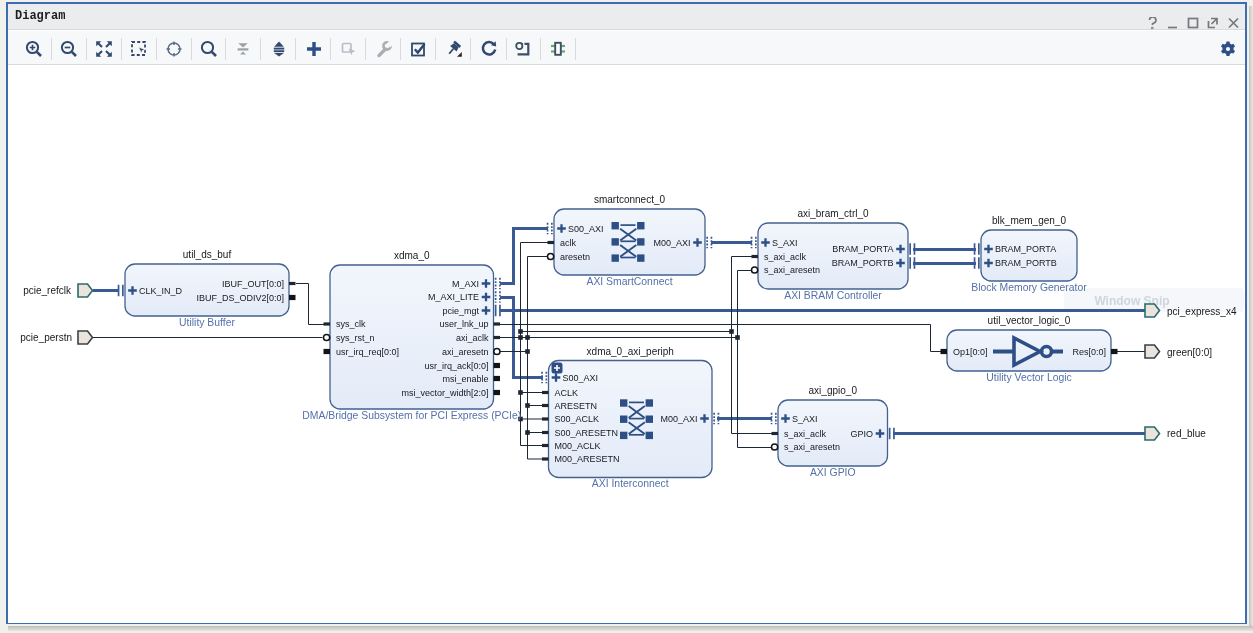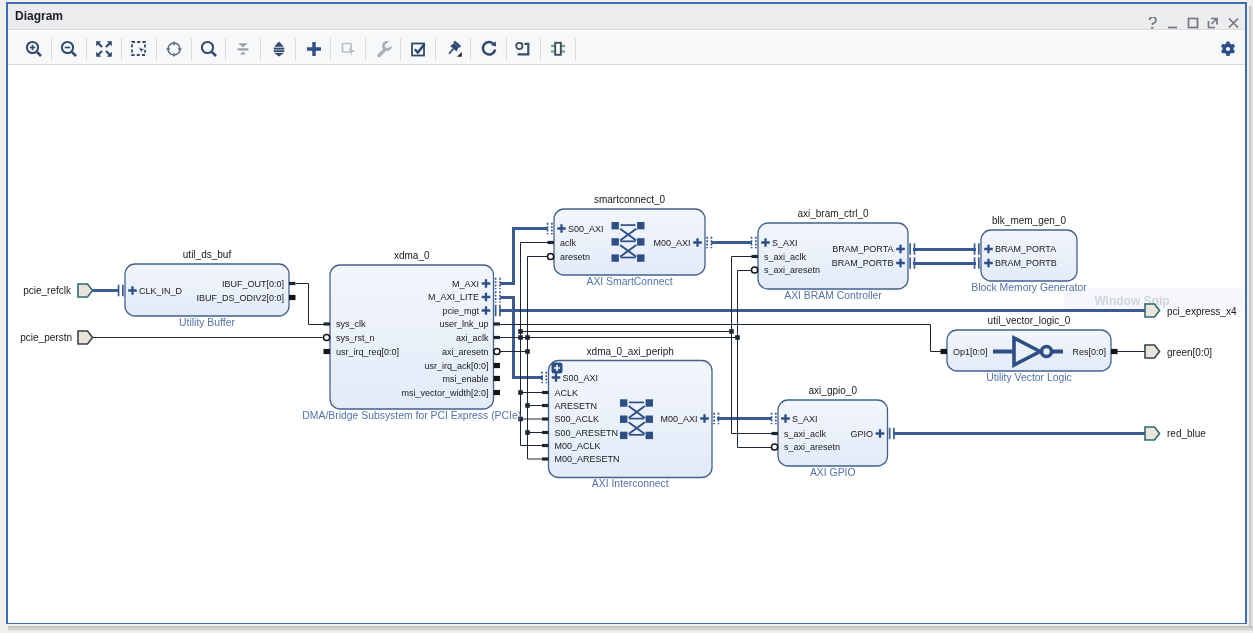--- a/index.html
+++ b/index.html
@@ -1,16 +1,16 @@
 <!DOCTYPE html>
 <html><head><meta charset="utf-8"><style>
 * { margin:0; padding:0; box-sizing:border-box; }
 body { width:1253px; height:633px; background:#f0f0ed; font-family:"Liberation Sans", sans-serif; position:relative; overflow:hidden; }
 #win { position:absolute; left:6px; top:2px; width:1241px; height:622px; border:2px solid #3d6cb4; background:#fff; }
-#titlebar { position:absolute; left:0; top:0; width:100%; height:26px; background:#ebecee; border-bottom:1px solid #d8d9db; }
+#titlebar { position:absolute; left:0; top:0; width:100%; height:26px; background:#ebecee; border-bottom:1px solid #d8d9db;font-family:Liberation Mono, monospace; }
 #titlebar .t { position:absolute; left:7px; top:5px; font-size:12px; font-weight:bold; color:#1b1e22; }
 #toolbar { position:absolute; left:0; top:27px; width:100%; height:34px; background:#f7f8f9; border-bottom:1px solid #d9dadb; }
 #canvas { position:absolute; left:0; top:62px; width:1237px; height:557px; background:#ffffff; }
 #shadR { position:absolute; left:1249px; top:6px; width:4px; height:624px; background:linear-gradient(to right,#c2c2c0,#e8e8e5); }
 #shadB { position:absolute; left:8px; top:626px; width:1245px; height:5px; background:linear-gradient(#bdbdbb,#e6e6e3); }
 </style></head>
 <body>
 <div id="win">
  <div id="titlebar">
       <span class="t">Diagram</span>

